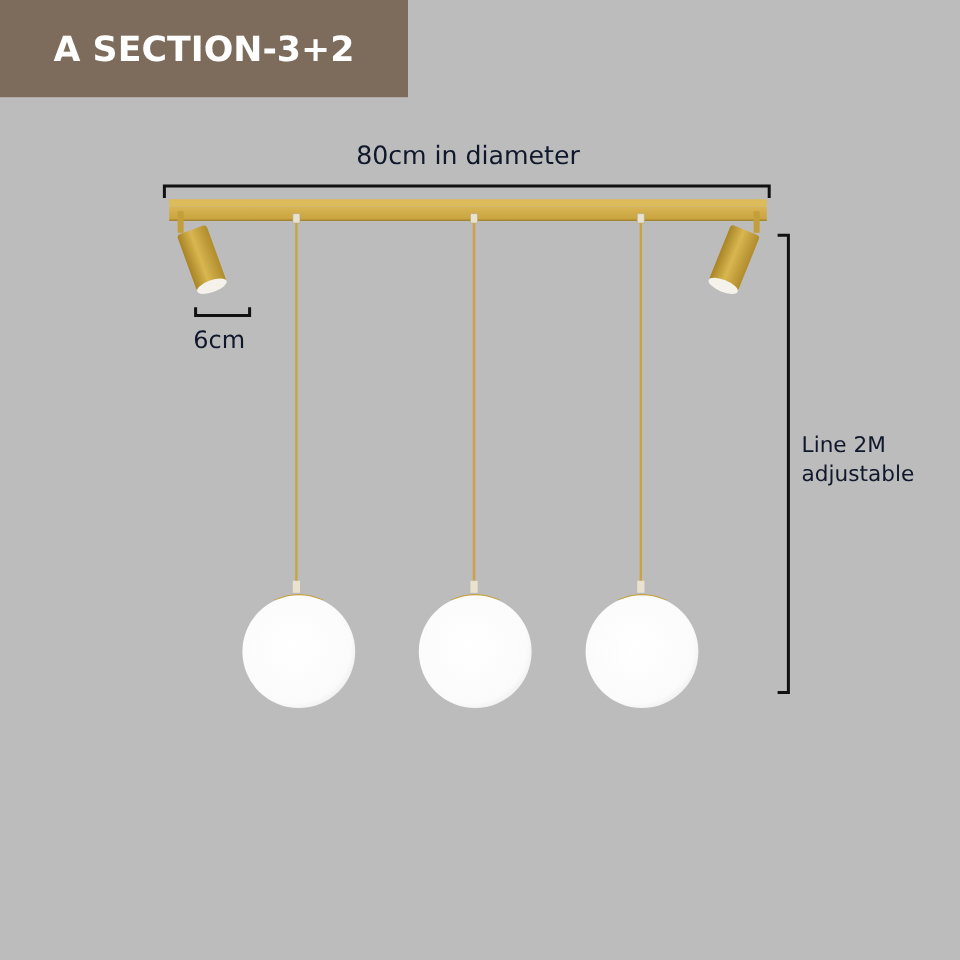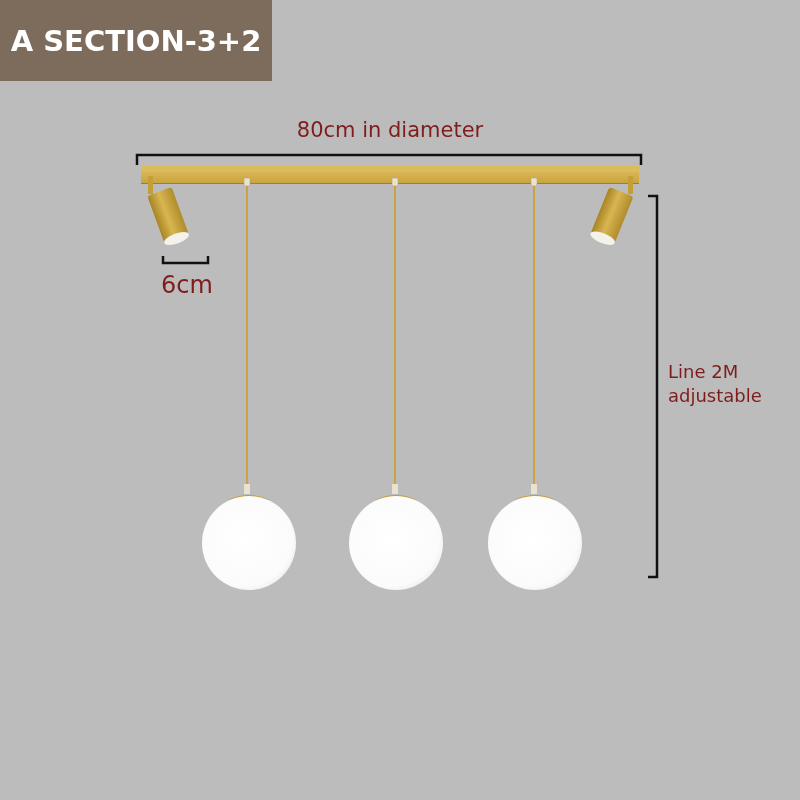--- a/index.html
+++ b/index.html
@@ -5,38 +5,38 @@
     html, body { margin: 0; padding: 0; }
     body {
       width: 800px; height: 800px;
       background: #bdbcbd;
       position: relative;
       overflow: hidden;
       font-family: "DejaVu Sans", sans-serif;
     }
     .banner {
       position: absolute; left: 0; top: 0;
-      width: 272px; height: 81px;
+      width: 340px; height: 81px;
       background: #7d6b5b;
       display: flex; align-items: center; justify-content: center;
     }
     .banner-text {
       color: #ffffff;
       font-family: "DejaVu Sans", sans-serif;
       font-weight: bold;
       font-size: 29px;
       letter-spacing: 0px;
     }
     .label {
       position: absolute;
-      color: #7f1d1d;
+      color: #0f172a;
       font-family: "DejaVu Sans", sans-serif;
     }
     .label-width { left: 0; width: 780px; top: 118px; text-align: center; font-size: 21px; }
-    .label-spot { left: 161px; top: 271px; font-size: 24px; }
+    .label-spot { left: 161px; top: 271px; font-size: 20px; }
     .label-line { left: 668px; top: 360px; font-size: 18px; line-height: 24px; }
     svg.scene { position: absolute; left: 0; top: 0; }
   </style>
 </head>
 <body>
 
 <div class="banner">
   <span class="banner-text">A SECTION-3+2</span>
 </div>
 

